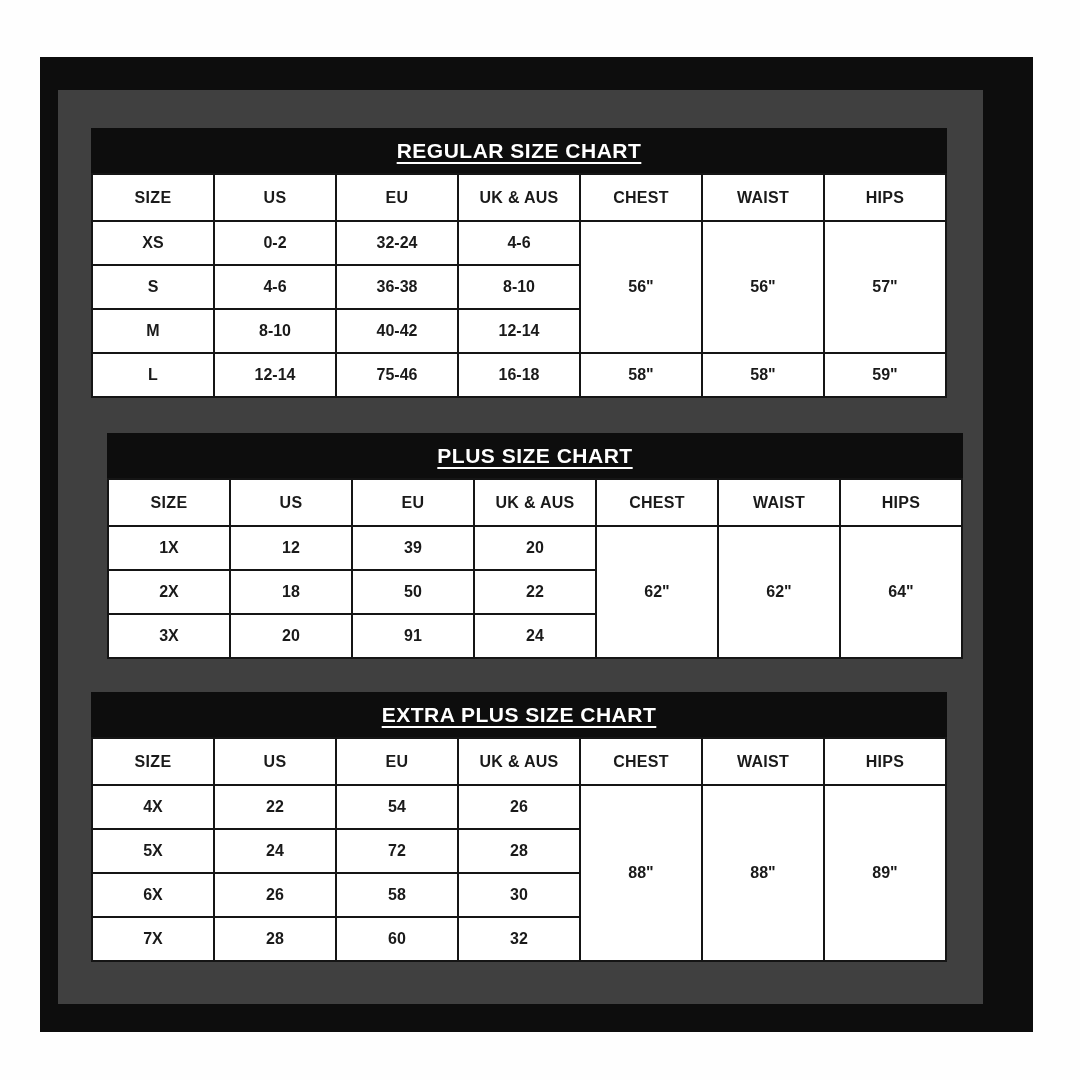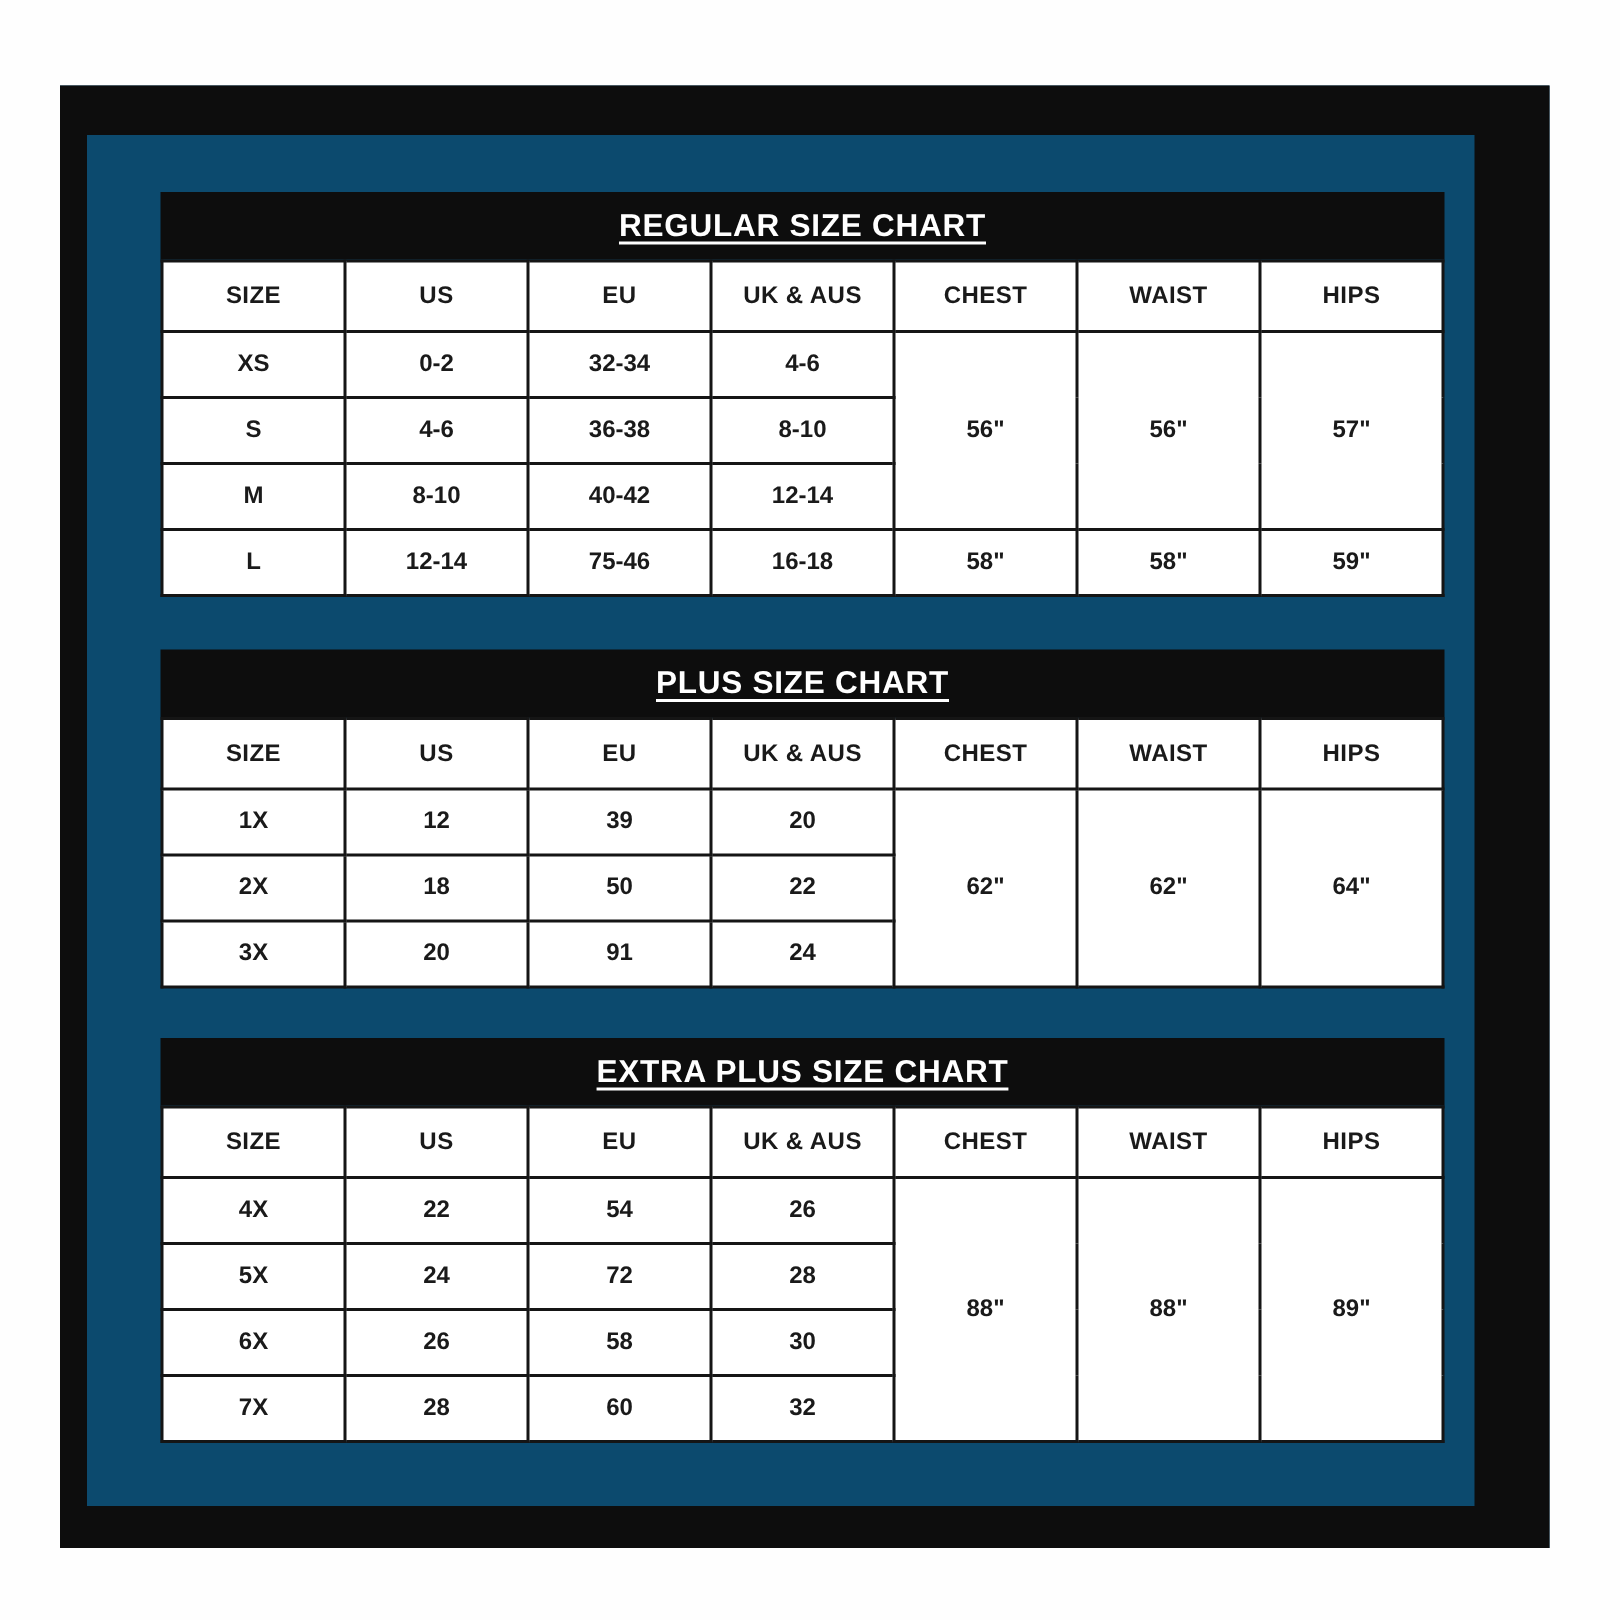--- a/index.html
+++ b/index.html
@@ -17,37 +17,36 @@
     background: #fefefe;
     overflow: hidden;
   }
   .outer-frame {
     position: absolute;
     left: 40px;
     top: 57px;
     width: 993px;
     height: 975px;
     box-sizing: border-box;
-    background: #0c4a6e;
+    background: #404040;
     border-style: solid;
     border-color: #0d0d0d;
     border-width: 33px 50px 28px 18px;
-    padding-left: 16px;
   }
   .content {
     position: relative;
     width: 100%;
     height: 100%;
   }
   .chart {
     width: 856px;
     margin-left: 33px;
   }
   .chart.first  { padding-top: 0; margin-top: 0; position: absolute; top: 38px;  left: 33px; margin-left: 0; }
-  .chart.second { position: absolute; top: 343px; left: 33px; margin-left: 0; }
+  .chart.second { position: absolute; top: 343px; left: 33px; margin-left: 16px; }
   .chart.third  { position: absolute; top: 602px; left: 33px; margin-left: 0; }
   .title-bar {
     height: 45px;
     background: #0d0d0d;
     display: flex;
     align-items: center;
     justify-content: center;
   }
   .title-text {
     color: #ffffff;
@@ -102,21 +101,21 @@
             <th>US</th>
             <th>EU</th>
             <th>UK &amp; AUS</th>
             <th>CHEST</th>
             <th>WAIST</th>
             <th>HIPS</th>
           </tr>
           <tr>
             <td>XS</td>
             <td>0-2</td>
-            <td>32-34</td>
+            <td>32-24</td>
             <td>4-6</td>
             <td rowspan="3">56"</td>
             <td rowspan="3">56"</td>
             <td rowspan="3">57"</td>
           </tr>
           <tr>
             <td>S</td>
             <td>4-6</td>
             <td>36-38</td>
             <td>8-10</td>

